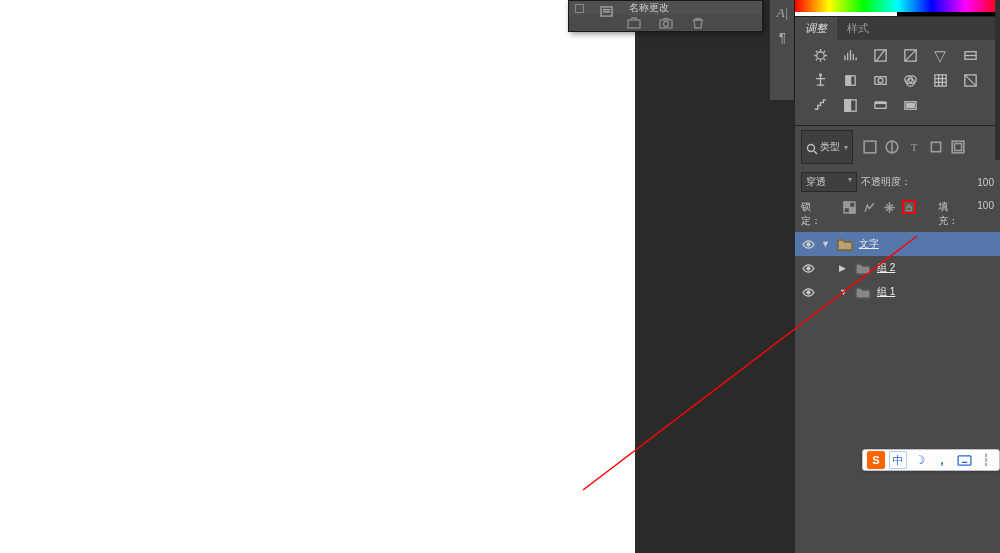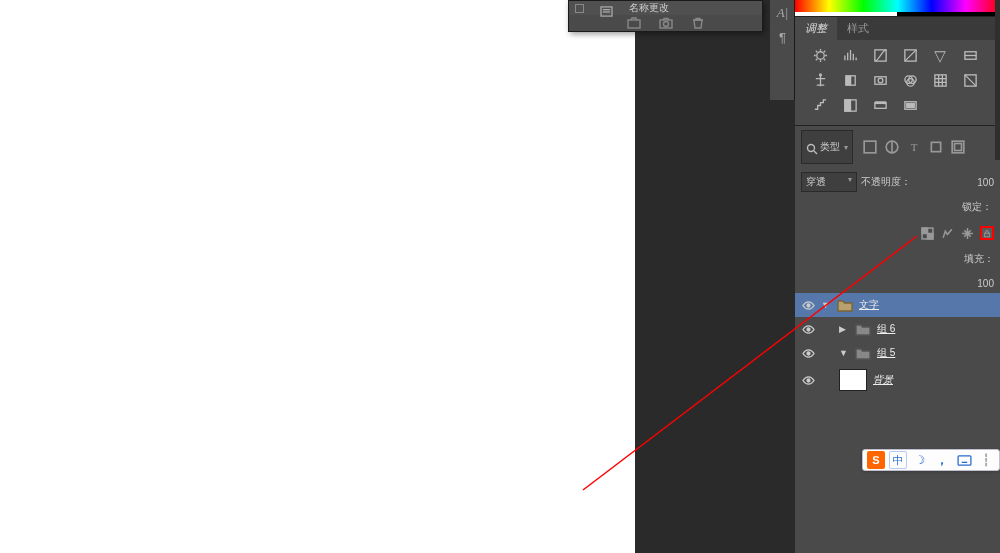--- a/index.html
+++ b/index.html
@@ -42,21 +42,21 @@
   .filter-dd .arrow { color: #999; font-size: 8px; margin-left: 4px; }
   .filter-icons { display: flex; gap: 8px; margin-left: 6px; }
   .filter-icons .fi { width: 14px; height: 14px; color: #999; display: flex; align-items: center; justify-content: center; font-size: 11px; cursor: pointer; }
   
   .blend-row { display: flex; align-items: center; padding: 4px 6px; gap: 4px; }
   .blend-dd { flex: 0 0 auto; background: #3f3f3f; border: 1px solid #2a2a2a; color: #ccc; font-size: 10px; padding: 2px 4px; width: 56px; display: flex; justify-content: space-between; }
   .blend-arrow { font-size: 8px; color: #999; }
   .opacity-label { color: #ccc; font-size: 10px; }
   .opacity-val { color: #ccc; font-size: 10px; margin-left: auto; }
   
-  .lock-row { display: flex; align-items: flex-end; padding: 4px 6px; gap: 12px; flex-direction: column; }
+  .lock-row { display: flex; align-items: flex-start; padding: 4px 6px; gap: 12px; }
   .lock-label { color: #ccc; font-size: 10px; margin-right: 2px; }
   .lock-icons { display: flex; gap: 6px; align-items: center; }
   .lock-ico { width: 14px; height: 14px; color: #999; display: flex; align-items: center; justify-content: center; cursor: pointer; }
   .lock-ico svg { width: 13px; height: 13px; }
   .lock-highlight { border: 2px solid #ff0000; padding: 1px; background: #5a5a5a; }
   .fill-label { color: #ccc; font-size: 10px; margin-left: 10px; }
   .fill-val { color: #ccc; font-size: 10px; margin-left: auto; }
   
   .layer-list { }
   .layer-row { display: flex; align-items: center; height: 24px; padding: 0 6px; gap: 6px; }
@@ -354,49 +354,38 @@
             <svg viewBox="0 0 14 10">
               <path d="M1 5c2-3 4-4 6-4s4 1 6 4c-2 3-4 4-6 4s-4-1-6-4z"></path>
               <circle cx="7" cy="5" r="1.6" fill="currentColor"></circle>
             </svg>
           </span>
         <span class="indent"></span>
         <span class="disclosure">▶</span>
         <span class="folder-ico"><svg viewBox="0 0 16 13">
               <path d="M1 2h5l1.5 2H15v8H1z" fill="#888" stroke="#555"></path>
             </svg></span>
-        <span class="layer-name">组 6</span>
+        <span class="layer-name">组 2</span>
       </div>
 
       <div class="layer-row">
         <span class="eye">
             <svg viewBox="0 0 14 10">
               <path d="M1 5c2-3 4-4 6-4s4 1 6 4c-2 3-4 4-6 4s-4-1-6-4z"></path>
               <circle cx="7" cy="5" r="1.6" fill="currentColor"></circle>
             </svg>
           </span>
         <span class="indent"></span>
         <span class="disclosure">▼</span>
         <span class="folder-ico"><svg viewBox="0 0 16 13">
               <path d="M1 2h5l1.5 2H15v8H1z" fill="#888" stroke="#555"></path>
             </svg></span>
-        <span class="layer-name">组 5</span>
-      </div>
-
-      <div class="layer-row" style="height:30px">
-        <span class="eye">
-            <svg viewBox="0 0 14 10">
-              <path d="M1 5c2-3 4-4 6-4s4 1 6 4c-2 3-4 4-6 4s-4-1-6-4z"></path>
-              <circle cx="7" cy="5" r="1.6" fill="currentColor"></circle>
-            </svg>
-          </span>
-        <span class="indent"></span>
-        <span class="layer-thumb"></span>
-        <span class="layer-name bg-name">背景</span>
-      </div>
+        <span class="layer-name">组 1</span>
+      </div>
+
     </div>
   </div>
 </div>
 
 <svg class="red-line" width="1000" height="553" style="left:0;top:0">
   <line x1="583" y1="490" x2="917" y2="236" stroke="#ff0000" stroke-width="1.5"></line>
 </svg>
 
 <div class="ime">
   <span class="ime-seg s-logo">S</span>

